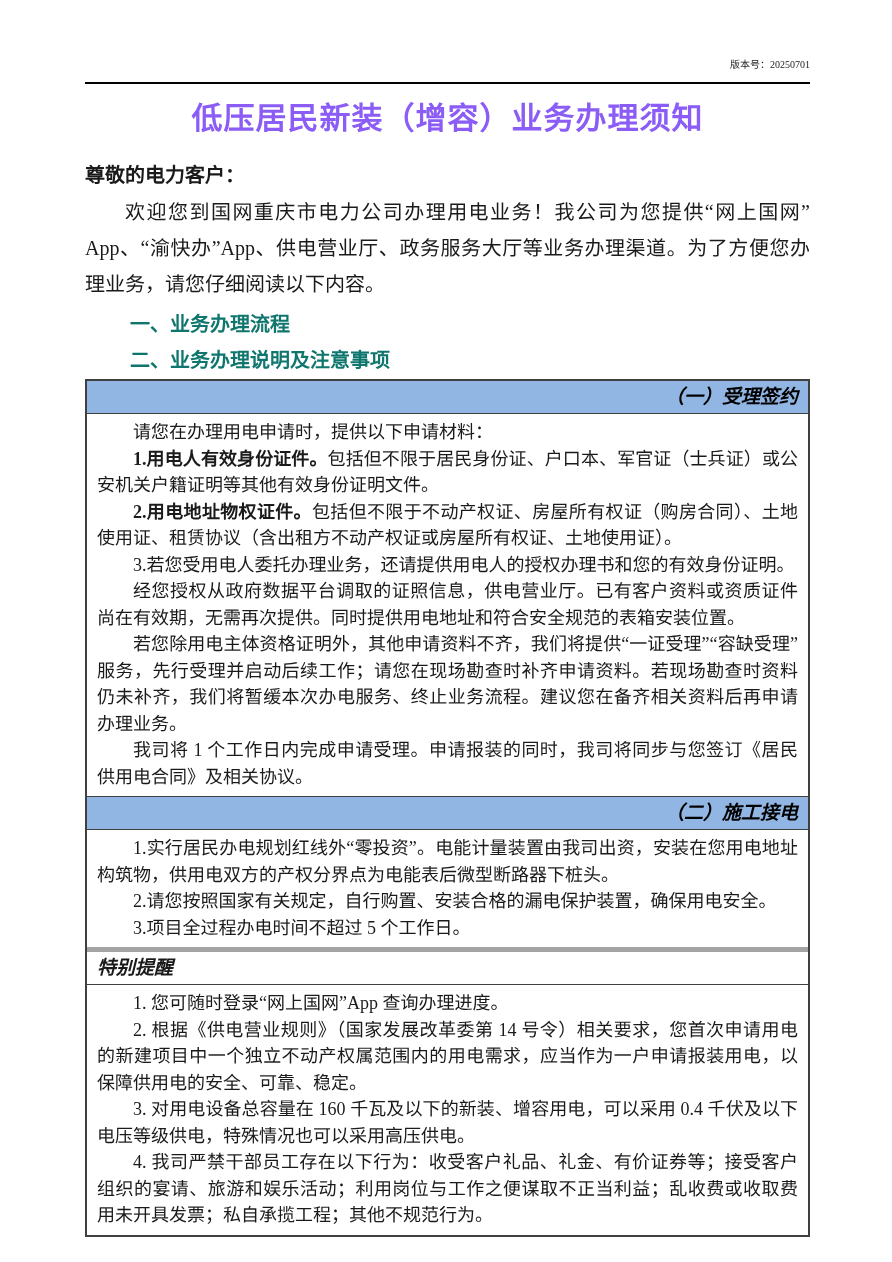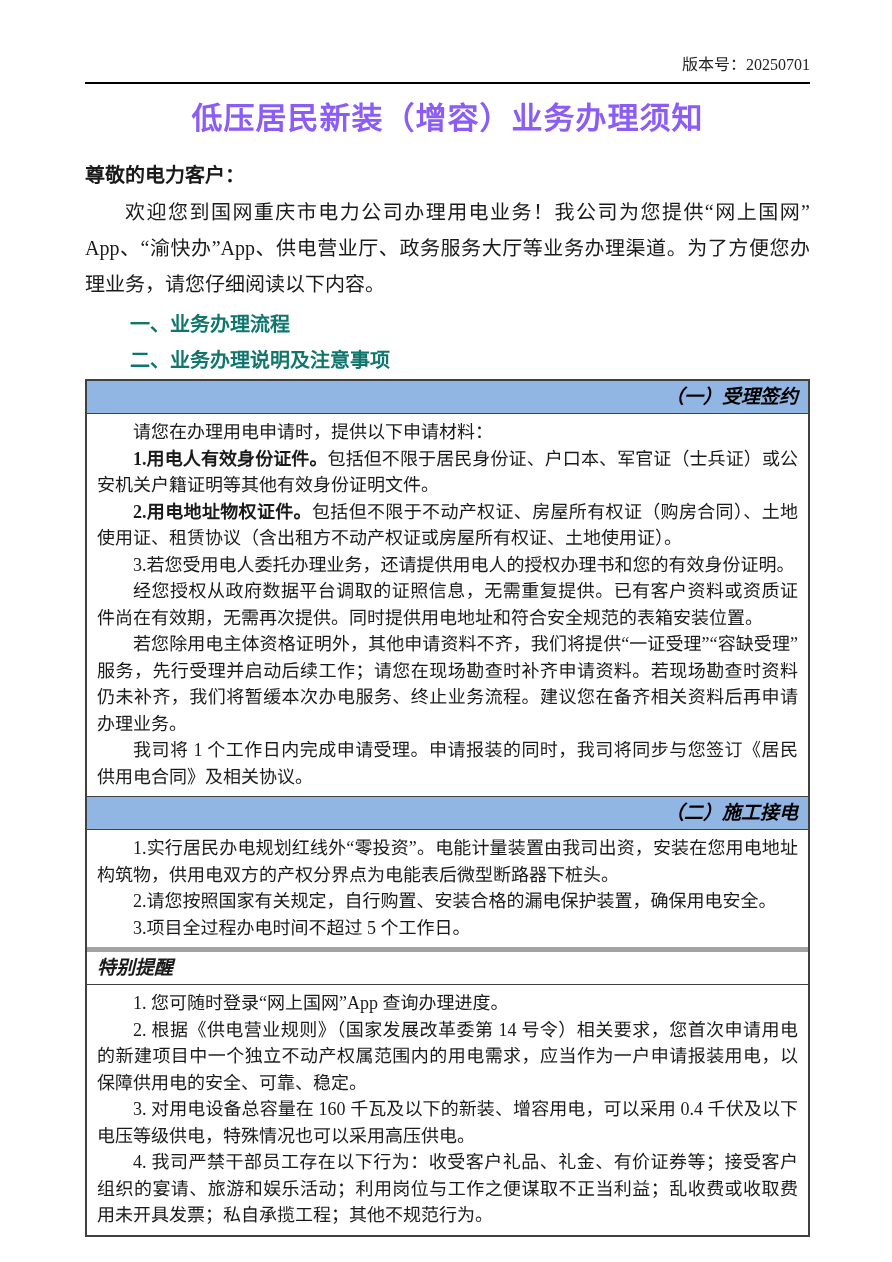--- a/index.html
+++ b/index.html
@@ -3,21 +3,21 @@
 <meta charset="utf-8">
 <style>
   * { margin:0; padding:0; box-sizing:border-box; }
   html,body { background:#ffffff; }
   body { font-family:"Liberation Serif","DejaVu Serif",serif; color:#1a1a1a; }
   .page {
     position:relative; width:892px; height:1262px; margin:0 auto;
     background:#ffffff; overflow:hidden; padding:56px 82px 0 85px;
   }
   .version-line {
-    text-align:right; font-size:16px; line-height:18px; color:#222;
+    text-align:right; font-size:10px; line-height:18px; color:#222;
     font-family:"Liberation Serif","DejaVu Serif",serif;
   }
   .header-rule { border:none; border-top:2px solid #000; margin-top:8px; }
   .doc-title {
     margin-top:12px; text-align:center; font-size:31px; font-weight:700;
     line-height:46px; letter-spacing:1px; color:#8b5cf6;
     font-family:"Liberation Sans","DejaVu Sans",sans-serif;
   }
   .salutation { margin-top:20px; font-size:20px; font-weight:700; line-height:26px; }
   .intro {
@@ -69,21 +69,21 @@
 
   <div class="notice-table">
 
     <div class="t-blue" style="background-color: rgb(146, 182, 227);">（一）受理签约</div>
 
     <div class="t-body">
       <p>请您在办理用电申请时，提供以下申请材料：</p>
       <p><b>1.用电人有效身份证件。</b><span>包括但不限于居民身份证、户口本、军官证（士兵证）或公安机关户籍证明等其他有效身份证明文件。</span></p>
       <p><b>2.用电地址物权证件。</b><span>包括但不限于不动产权证、房屋所有权证（购房合同）、土地使用证、租赁协议（含出租方不动产权证或房屋所有权证、土地使用证）。</span></p>
       <p>3.若您受用电人委托办理业务，还请提供用电人的授权办理书和您的有效身份证明。</p>
-      <p>经您授权从政府数据平台调取的证照信息，无需重复提供。已有客户资料或资质证件尚在有效期，无需再次提供。同时提供用电地址和符合安全规范的表箱安装位置。</p>
+      <p>经您授权从政府数据平台调取的证照信息，供电营业厅。已有客户资料或资质证件尚在有效期，无需再次提供。同时提供用电地址和符合安全规范的表箱安装位置。</p>
       <p>若您除用电主体资格证明外，其他申请资料不齐，我们将提供“一证受理”“容缺受理”服务，先行受理并启动后续工作；请您在现场勘查时补齐申请资料。若现场勘查时资料仍未补齐，我们将暂缓本次办电服务、终止业务流程。建议您在备齐相关资料后再申请办理业务。</p>
       <p>我司将 1 个工作日内完成申请受理。申请报装的同时，我司将同步与您签订《居民供用电合同》及相关协议。</p>
     </div>
 
     <div class="t-blue" style="background-color: rgb(146, 182, 227);">（二）施工接电</div>
 
     <div class="t-body">
       <p>1.实行居民办电规划红线外“零投资”。电能计量装置由我司出资，安装在您用电地址构筑物，供用电双方的产权分界点为电能表后微型断路器下桩头。</p>
       <p>2.请您按照国家有关规定，自行购置、安装合格的漏电保护装置，确保用电安全。</p>
       <p>3.项目全过程办电时间不超过 5 个工作日。</p>

